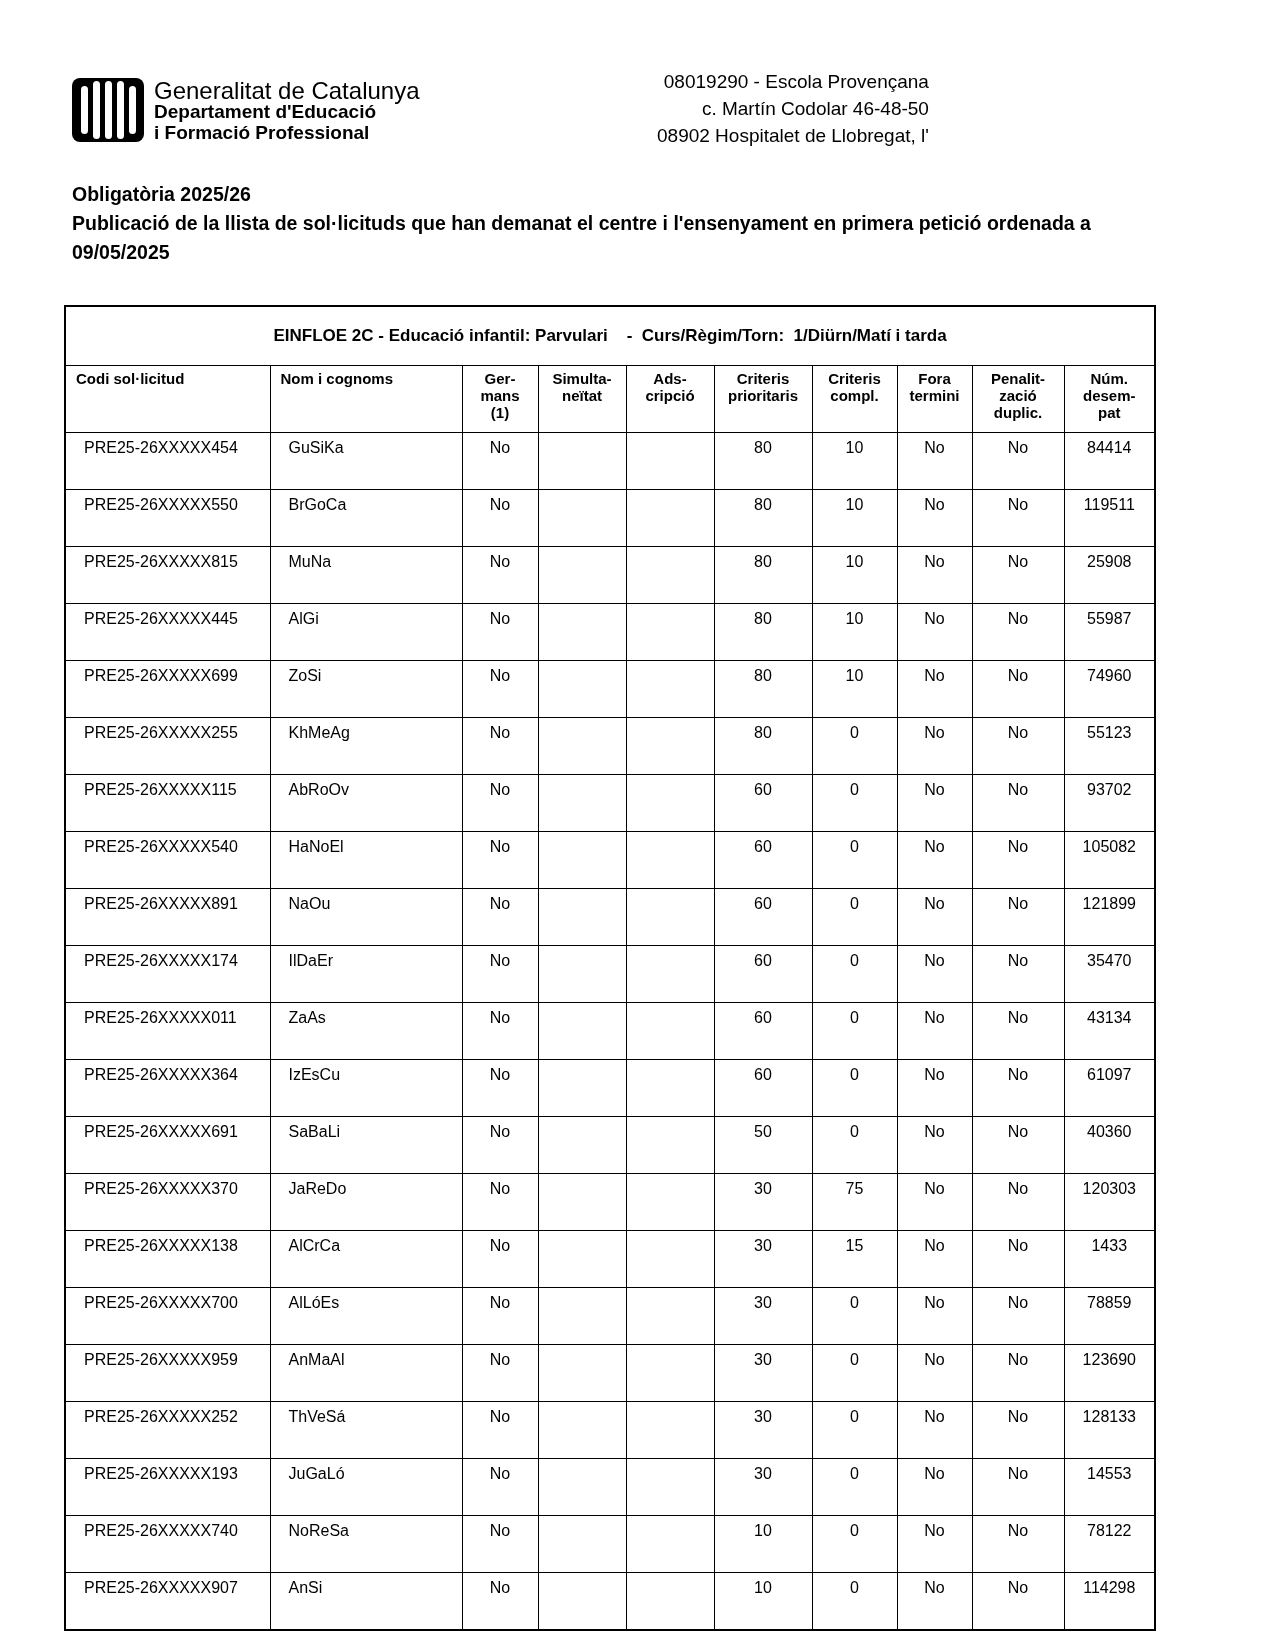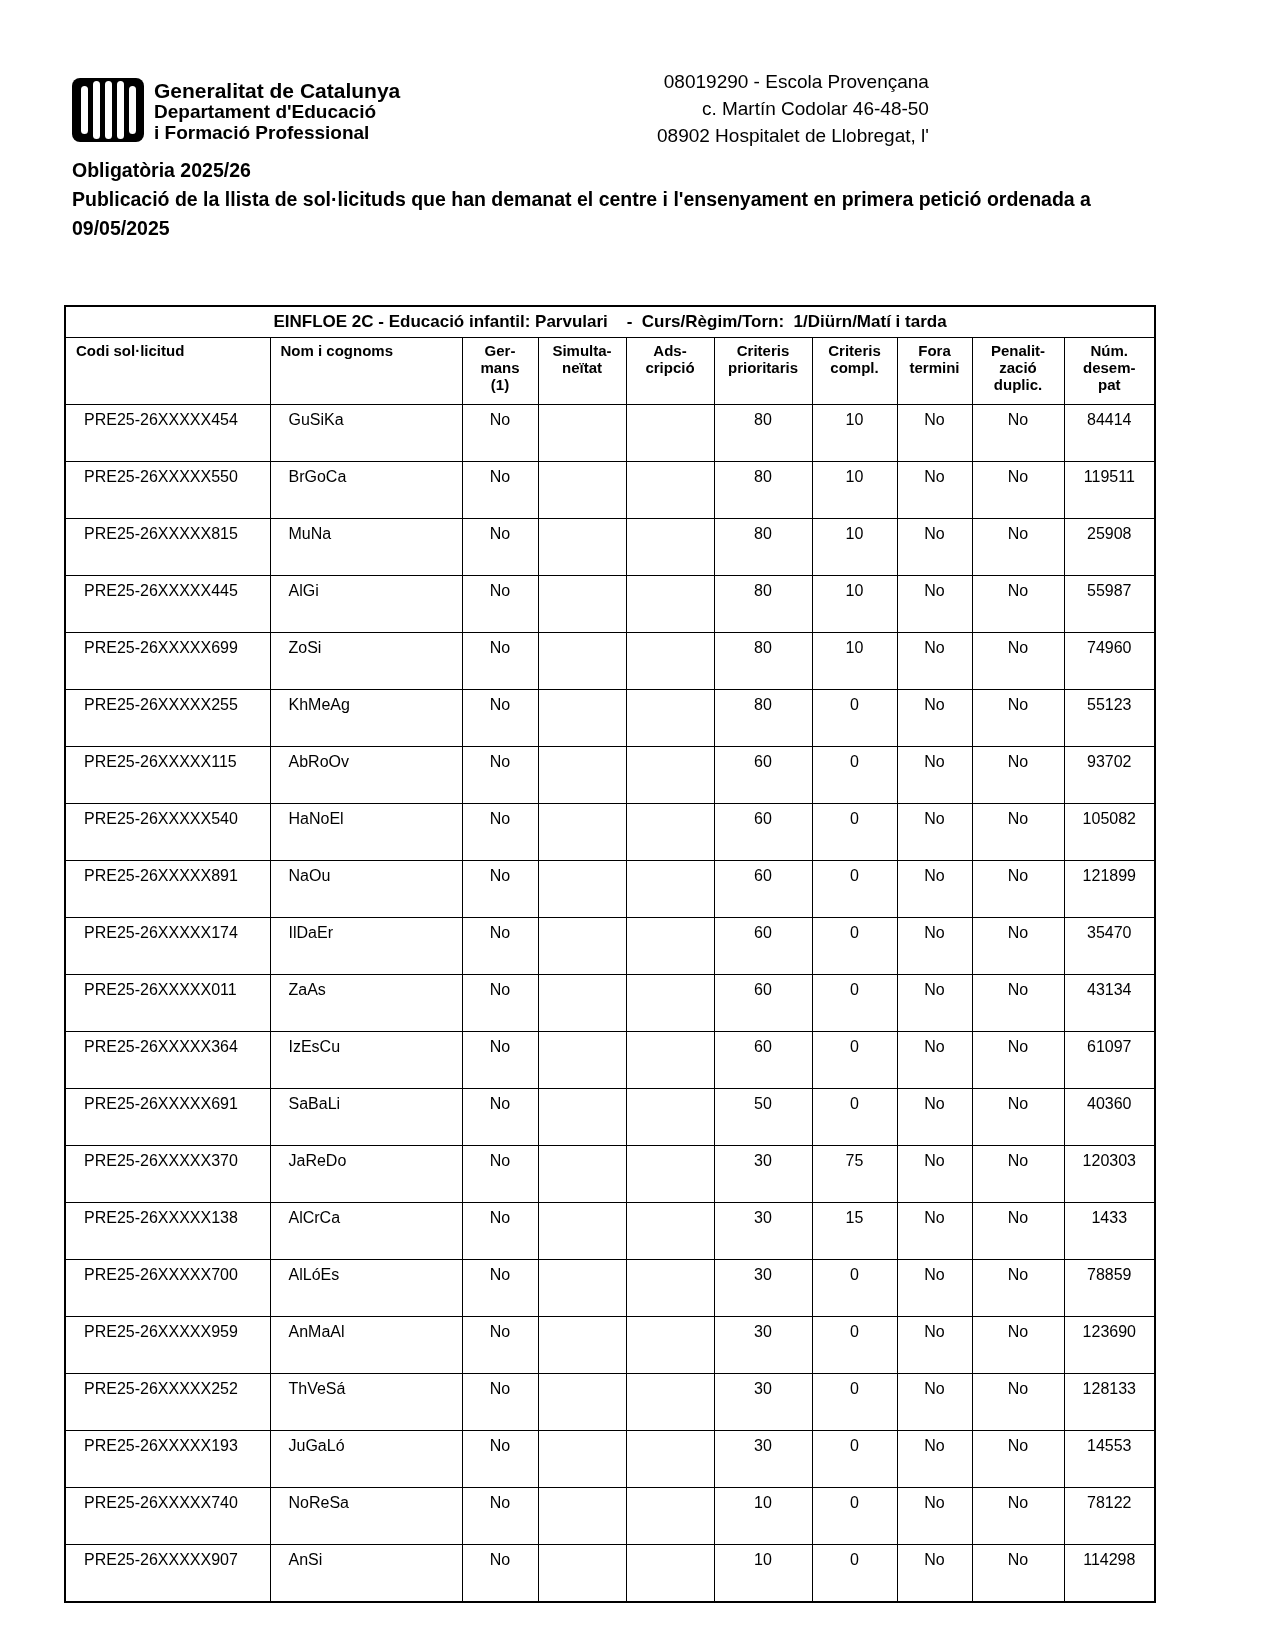--- a/index.html
+++ b/index.html
@@ -27,43 +27,43 @@
   .logo {
     width: 72px;
     height: 64px;
     display: inline-block;
   }
   .brand-text {
     margin-left: 10px;
     padding-top: 2px;
   }
   .org1 {
-    font-size: 21px;
-    font-weight: bold;
+    font-size: 24px;
+    font-weight: normal;
     line-height: 21px;
   }
   .org-bold {
     font-size: 19px;
     font-weight: bold;
     line-height: 21px;
   }
   
   .school {
     position: absolute;
     left: 657px;
     top: 68px;
     font-size: 19px;
     line-height: 27px;
     text-align: right;
   }
   
   .title-block {
     position: absolute;
     left: 72px;
-    top: 156px;
+    top: 180px;
     width: 1040px;
     font-size: 19.5px;
     font-weight: bold;
     line-height: 29px;
   }
   
   .table-area {
     position: absolute;
     left: 64px;
     top: 305px;
@@ -77,21 +77,21 @@
   }
   table.app-table th, table.app-table td {
     border: 1px solid #000;
     font-family: "Liberation Sans", sans-serif;
   }
   .section-title-cell {
     font-size: 17px;
     font-weight: bold;
     text-align: center;
     height: 26px;
-    padding: 2px 4px;
+    padding: 16px 4px;
     white-space: pre;
     overflow: hidden;
   }
   tr.col-headers th {
     font-size: 15px;
     font-weight: bold;
     vertical-align: top;
     padding: 4px 4px 4px;
     height: 58px;
     text-align: center;

